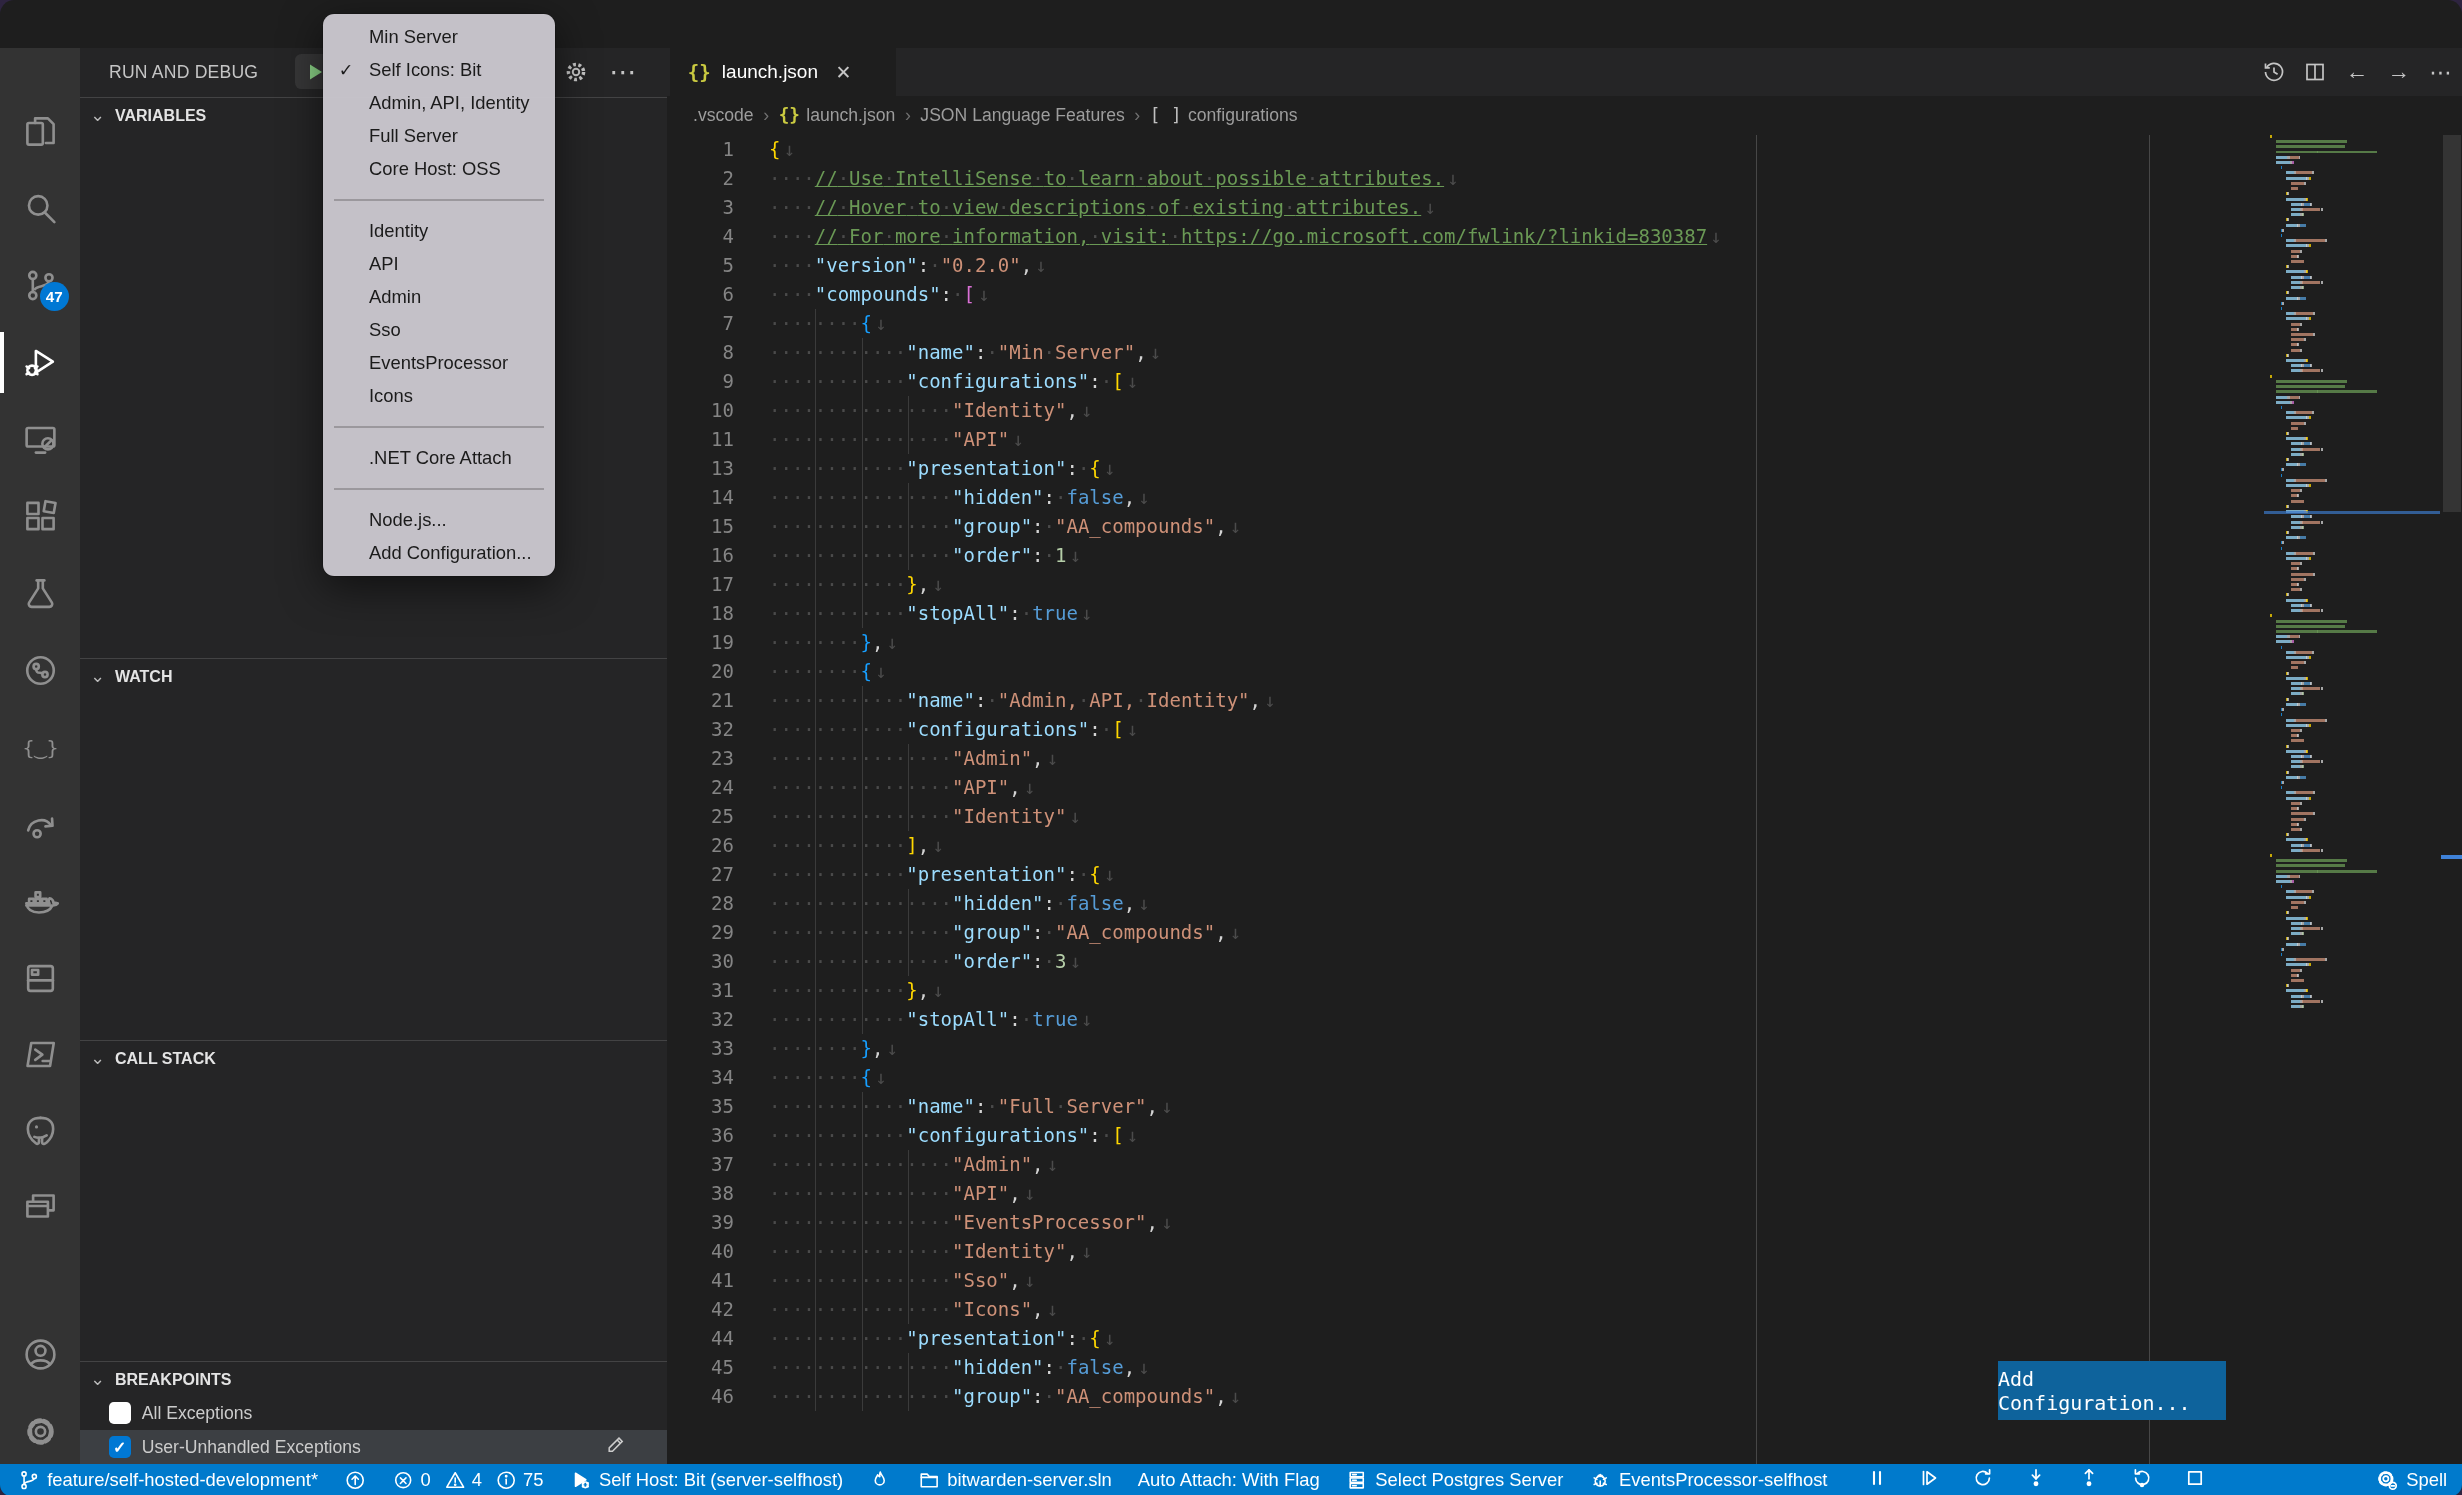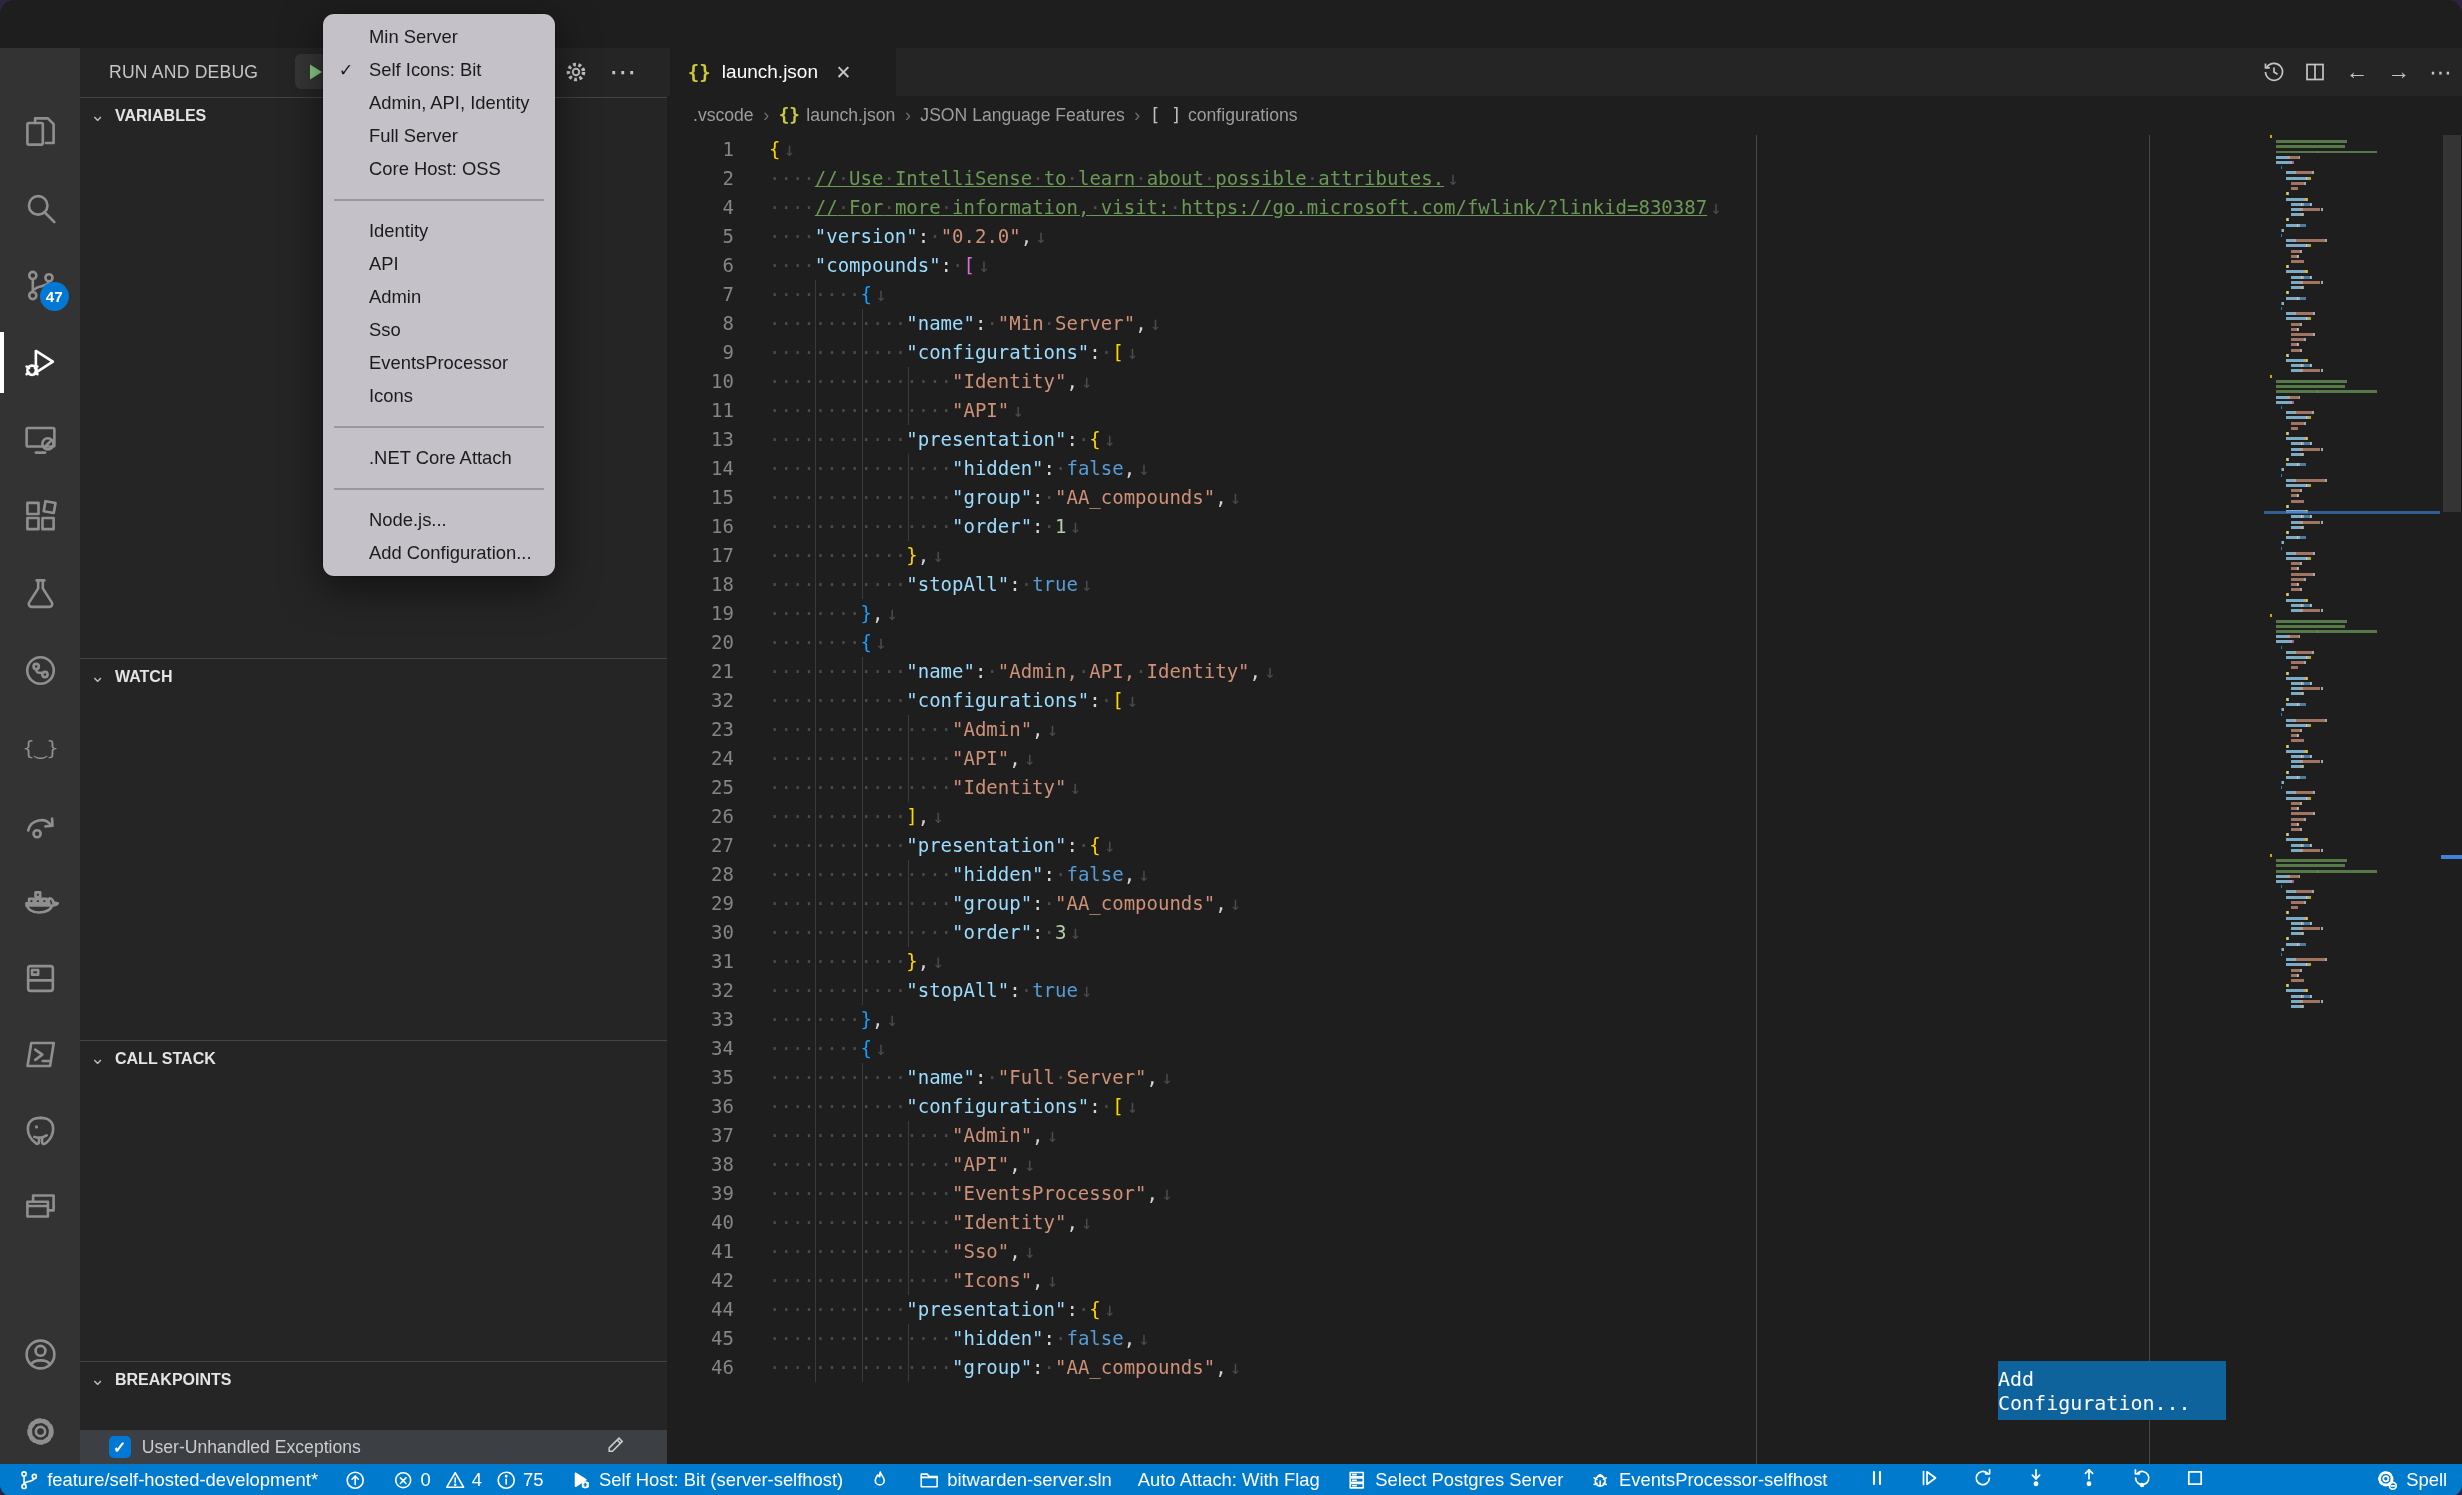--- a/index.html
+++ b/index.html
@@ -262,20 +262,24 @@
       <span>WATCH</span>
     </div>
     <div class="section-h" style="top:992px;">
       <span class="chev">⌄</span>
       <span>CALL STACK</span>
     </div>
     <div class="section-h" style="top:1313px;">
       <span class="chev">⌄</span>
       <span>BREAKPOINTS</span>
     </div>
+    <div class="bp-row" style="top:1348px;">
+      <span class="cb"></span>
+      <span>All Exceptions</span>
+    </div>
     <div class="bp-row sel" style="top:1382px;">
       <span class="cb checked">✓</span>
       <span>User-Unhandled Exceptions</span>
       <span class="bp-pencil">
         <svg viewBox="0 0 24 24" fill="none" stroke="currentColor" stroke-width="1.6">
           <path d="M15 5.5l3.5 3.5L8 19.5H4.5V16z"></path>
             <path d="M13 7.5l3.5 3.5"></path>
           </svg>
       </span>
     </div>
@@ -316,20 +320,21 @@
       <span class="sep">›</span>
       <span><span class="bico gray">[ ]</span>configurations</span>
     </div>
 
   <div class="code-area">
     <div class="ruler" style="left:1089px;"></div>
     <div class="ruler" style="left:1482px;"></div>
     <div id="code-lines">
         <div class="cl"><span class="ln">1</span><span class="ct"><span class="tk-b1">{</span><span class="eol">↓</span></span></div>
         <div class="cl"><span class="ln">2</span><span class="ct"><span class="tk-ws">····</span><span class="tk-cm">//<span class="wsd">·</span>Use<span class="wsd">·</span>IntelliSense<span class="wsd">·</span>to<span class="wsd">·</span>learn<span class="wsd">·</span>about<span class="wsd">·</span>possible<span class="wsd">·</span>attributes.</span><span class="eol">↓</span></span></div>
+        <div class="cl"><span class="ln">3</span><span class="ct"><span class="tk-ws">····</span><span class="tk-cm">//<span class="wsd">·</span>Hover<span class="wsd">·</span>to<span class="wsd">·</span>view<span class="wsd">·</span>descriptions<span class="wsd">·</span>of<span class="wsd">·</span>existing<span class="wsd">·</span>attributes.</span><span class="eol">↓</span></span></div>
         <div class="cl"><span class="ln">4</span><span class="ct"><span class="tk-ws">····</span><span class="tk-cm">//<span class="wsd">·</span>For<span class="wsd">·</span>more<span class="wsd">·</span>information,<span class="wsd">·</span>visit:<span class="wsd">·</span></span><span class="tk-lk">https://go.microsoft.com/fwlink/?linkid=830387</span><span class="eol">↓</span></span></div>
         <div class="cl"><span class="ln">5</span><span class="ct"><span class="tk-ws">····</span><span class="tk-key">"version"</span><span class="tk-pn">:<span class="wsd">·</span></span><span class="tk-str">"0.2.0"</span><span class="tk-pn">,</span><span class="eol">↓</span></span></div>
         <div class="cl"><span class="ln">6</span><span class="ct"><span class="tk-ws">····</span><span class="tk-key">"compounds"</span><span class="tk-pn">:<span class="wsd">·</span></span><span class="tk-b2">[</span><span class="eol">↓</span></span></div>
         <div class="cl"><span class="ln">7</span><span class="ct"><i class="ig" style="left:46px"></i><span class="tk-ws">········</span><span class="tk-b3">{</span><span class="eol">↓</span></span></div>
         <div class="cl"><span class="ln">8</span><span class="ct"><i class="ig" style="left:46px"></i><i class="ig" style="left:93px"></i><span class="tk-ws">············</span><span class="tk-key">"name"</span><span class="tk-pn">:<span class="wsd">·</span></span><span class="tk-str">"Min<span class="wsd">·</span>Server"</span><span class="tk-pn">,</span><span class="eol">↓</span></span></div>
         <div class="cl"><span class="ln">9</span><span class="ct"><i class="ig" style="left:46px"></i><i class="ig" style="left:93px"></i><span class="tk-ws">············</span><span class="tk-key">"configurations"</span><span class="tk-pn">:<span class="wsd">·</span></span><span class="tk-b1">[</span><span class="eol">↓</span></span></div>
         <div class="cl"><span class="ln">10</span><span class="ct"><i class="ig" style="left:46px"></i><i class="ig" style="left:93px"></i><i class="ig" style="left:139px"></i><span class="tk-ws">················</span><span class="tk-str">"Identity"</span><span class="tk-pn">,</span><span class="eol">↓</span></span></div>
         <div class="cl"><span class="ln">11</span><span class="ct"><i class="ig" style="left:46px"></i><i class="ig" style="left:93px"></i><i class="ig" style="left:139px"></i><span class="tk-ws">················</span><span class="tk-str">"API"</span><span class="eol">↓</span></span></div>
         <div class="cl"><span class="ln">13</span><span class="ct"><i class="ig" style="left:46px"></i><i class="ig" style="left:93px"></i><span class="tk-ws">············</span><span class="tk-key">"presentation"</span><span class="tk-pn">:<span class="wsd">·</span></span><span class="tk-b1">{</span><span class="eol">↓</span></span></div>
         <div class="cl"><span class="ln">14</span><span class="ct"><i class="ig" style="left:46px"></i><i class="ig" style="left:93px"></i><i class="ig" style="left:139px"></i><span class="tk-ws">················</span><span class="tk-key">"hidden"</span><span class="tk-pn">:<span class="wsd">·</span></span><span class="tk-bool">false</span><span class="tk-pn">,</span><span class="eol">↓</span></span></div>

